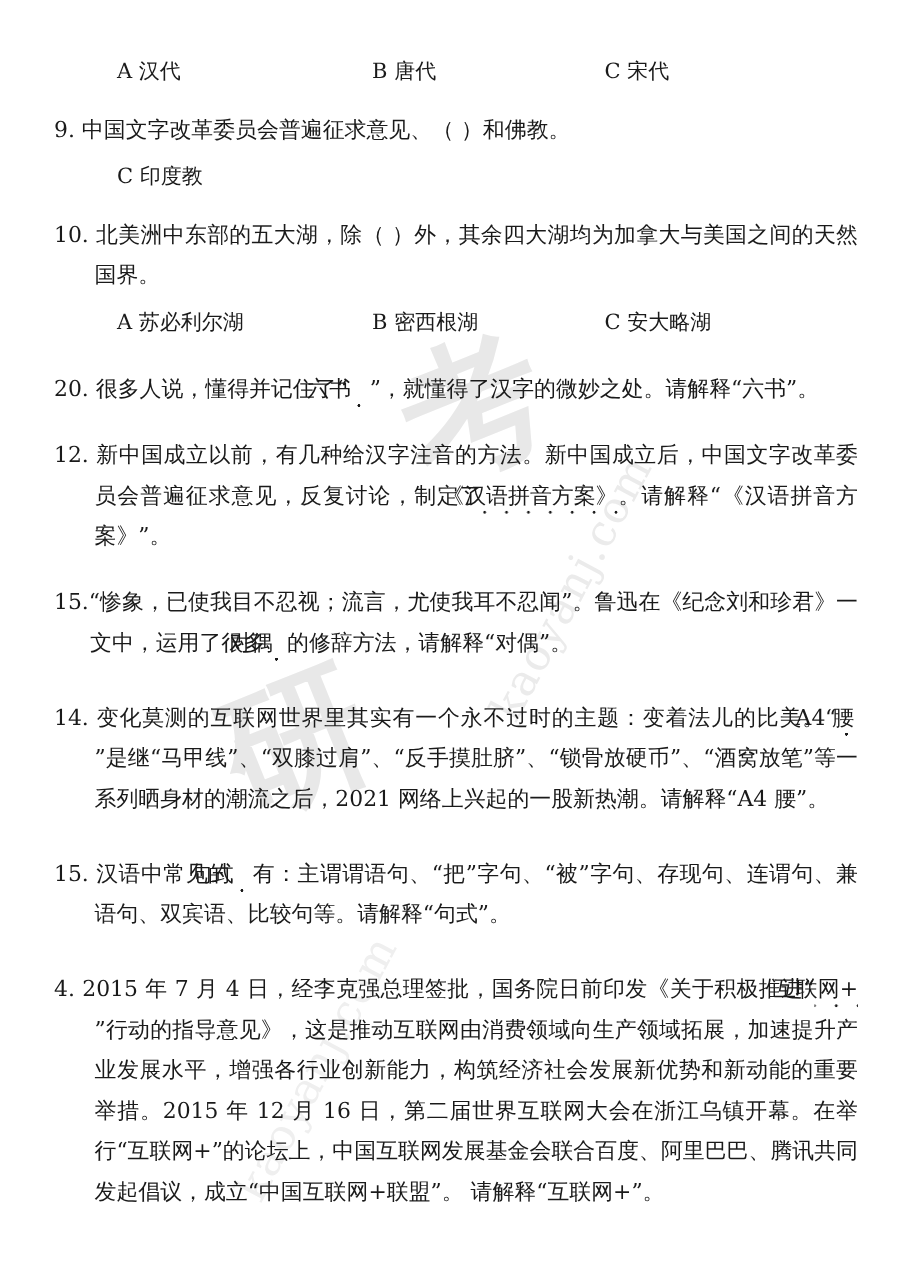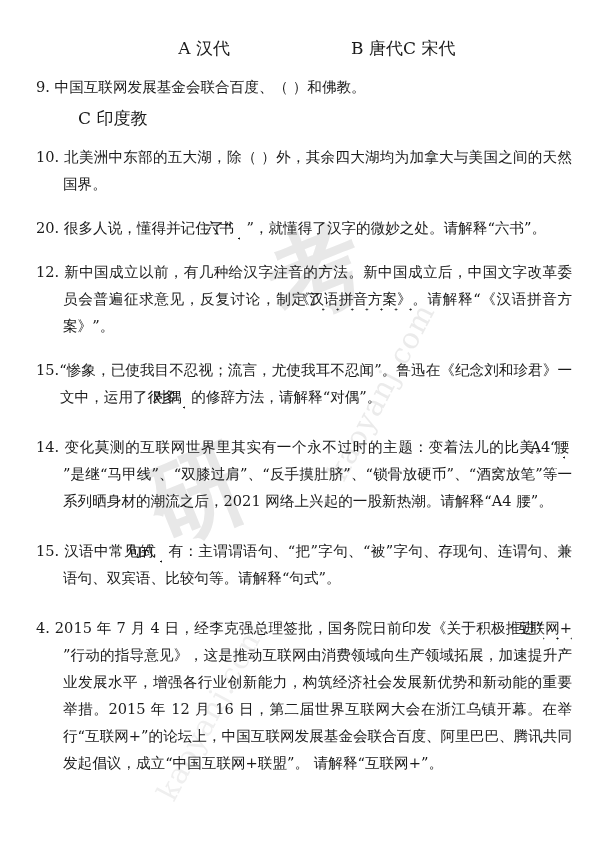--- a/index.html
+++ b/index.html
@@ -103,25 +103,24 @@
     padding-left: 24px;
     text-indent: -24px;
   }
   .q-num {
     letter-spacing: 0.5px;
   }
 
   
   .options {
     display: flex;
-    font-size: 17px;
+    font-size: 14px;
     line-height: 27px;
     margin: 5px 0 4px 0;
     padding-left: 42px;
-    text-align: right;
   }
   .opt {
     white-space: nowrap;
   }
   .opt-a { width: 152px; }
   .opt-b { width: 155px; margin-left: 18px; }
   .opt-c { width: auto; }
 
   
   .dotted {
@@ -165,28 +164,33 @@
 
     <div class="q-block">
       <div class="options">
         <span class="opt opt-a"><span class="latin">A</span>&nbsp;<span>汉代</span></span>
         <span class="opt opt-b"><span class="latin">B</span>&nbsp;<span>唐代</span></span>
         <span class="opt opt-c"><span class="latin">C</span>&nbsp;<span>宋代</span></span>
       </div>
     </div>
 
     <div class="q-block">
-      <p class="question q-indent"><span class="q-num latin">9.</span>&nbsp;<span>中国互联网发展基金会联合百度、（       ）和佛教。</span></p>
+      <p class="question q-indent"><span class="q-num latin">9.</span>&nbsp;<span>中国文字改革委员会普遍征求意见、（       ）和佛教。</span></p>
       <div class="options">
         <span class="opt opt-c"><span class="latin">C</span>&nbsp;<span>印度教</span></span>
       </div>
     </div>
 
     <div class="q-block">
       <p class="question q-indent"><span class="q-num latin">10.</span>&nbsp;<span>北美洲中东部的五大湖，除（        ）外，其余四大湖均为加拿大与美国之间的天然国界。</span></p>
+      <div class="options">
+        <span class="opt opt-a"><span class="latin">A</span>&nbsp;<span>苏必利尔湖</span></span>
+        <span class="opt opt-b"><span class="latin">B</span>&nbsp;<span>密西根湖</span></span>
+        <span class="opt opt-c"><span class="latin">C</span>&nbsp;<span>安大略湖</span></span>
+      </div>
     </div>
 
     <div class="spacer-sm"></div>
 
     <div class="q-block">
       <p class="question q-indent"><span class="q-num latin">20.</span>&nbsp;<span>很多人说，懂得并记住了“</span><span class="dotted">六书</span><span>”，就懂得了汉字的微妙之处。请解释“六书”。</span></p>
     </div>
 
     <div class="spacer-sm"></div>
 

